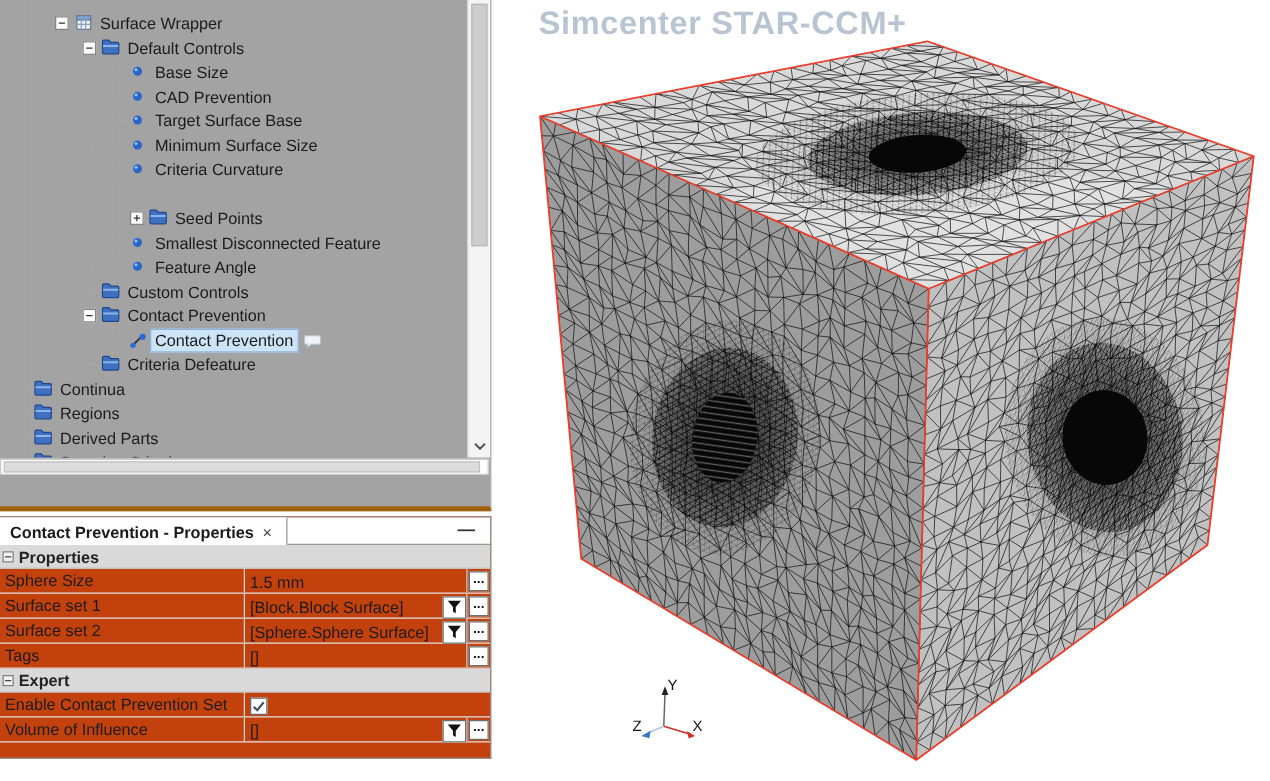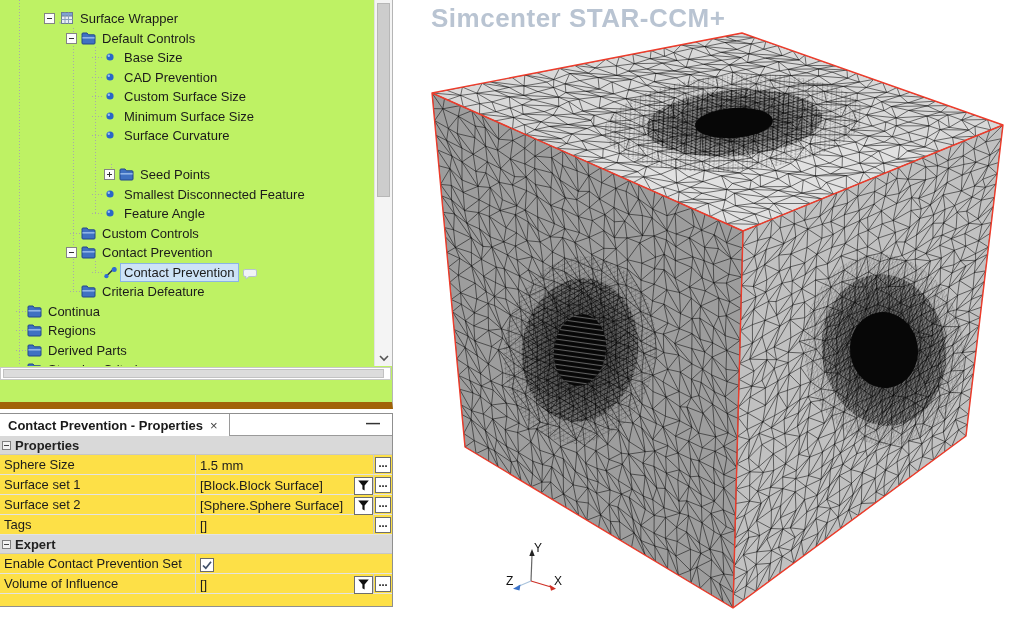--- a/index.html
+++ b/index.html
@@ -1,21 +1,21 @@
 <!DOCTYPE html>
 <html><head>
 <meta charset="utf-8">
 <style>
   html,body{margin:0;padding:0;width:1016px;height:625px;overflow:hidden;background:#fff;
     font-family:"Liberation Sans",sans-serif;-webkit-font-smoothing:antialiased;}
   *{box-sizing:border-box;}
 
   
-  .tree-panel{position:absolute;left:0;top:0;width:393px;height:409px;background:#bef264;
-    border-right:1px solid #b5b5b5;border-bottom:7px solid #a16207;}
+  .tree-panel{position:absolute;left:0;top:0;width:393px;height:409px;background:#a3a3a3;
+    border-right:1px solid #b5b5b5;border-bottom:4px solid #a16207;}
   .tree-view{position:absolute;left:0;top:0;width:374px;height:366px;overflow:hidden;}
   .guide{position:absolute;width:1px;
     background-image:repeating-linear-gradient(to bottom,#a9a9a9 0 1px,transparent 1px 3px);}
   .tree-row{position:absolute;left:0;height:20px;width:100%;white-space:nowrap;}
   .stub{position:absolute;top:10px;height:1px;
     background-image:repeating-linear-gradient(to right,#a9a9a9 0 1px,transparent 1px 3px);}
   .expander{position:absolute;top:5px;width:11px;height:11px;background:#fdfdfd;
     border:1px solid #848484;}
   .expander i{position:absolute;left:2px;right:2px;top:4px;height:1px;background:#333;}
   .expander.plus b{position:absolute;top:2px;bottom:2px;left:4px;width:1px;background:#333;}
@@ -31,21 +31,21 @@
   .vthumb{position:absolute;left:2px;top:3px;width:13px;height:194px;background:#cdcdcd;
     border:1px solid #b7b7b7;}
   .vchevron{position:absolute;left:3px;top:350px;width:12px;height:12px;color:#555;}
   
   .hscroll{position:absolute;left:0;top:367px;width:391px;height:13px;background:#fff;
     border:1px solid #c9c9c9;}
   .hthumb{position:absolute;left:2px;top:1px;width:381px;height:9px;background:#dcdcdc;
     border:1px solid #c2c2c2;}
 
   
-  .props-panel{position:absolute;left:0;top:413px;width:393px;height:194px;background:#fde047;
+  .props-panel{position:absolute;left:0;top:413px;width:393px;height:194px;background:#c2410c;
     border:1px solid #8f8f8f;border-left:none;}
   .props-header{position:relative;height:22px;border-bottom:1px solid #9a9a9a;background:#fff;}
   .props-tab{position:absolute;left:0;top:0;width:230px;height:22px;background:#fff;
     border-right:1px solid #9a9a9a;display:flex;align-items:center;padding:0 8px;}
   .props-tab .title{font-size:13px;font-weight:bold;color:#1a1a1a;white-space:nowrap;}
   .props-tab .close{margin-left:7px;font-size:13px;color:#444;line-height:13px;cursor:default;}
   .minimize{position:absolute;right:12px;top:1px;font-size:14px;font-weight:bold;color:#333;}
   .section-band{height:19px;background:#d9d9d9;border-bottom:1px solid #c6c6c6;
     display:flex;align-items:center;padding-left:2px;}
   .collapse-box{width:9px;height:9px;border:1px solid #7e7e7e;background:#f2f2f2;position:relative;margin-right:4px;}
@@ -117,37 +117,37 @@
             <circle cx="5.8" cy="5.8" r="1.2" fill="#9cc2f2"></circle>
           </svg></span>
         <span class="t-label" style="left:120px">CAD Prevention</span>
       </div>
       <div class="tree-row" style="top:86px">
         <div class="stub" style="left:92px;width:10px"></div>
         <span class="t-icon" style="left:103px"><svg width="15" height="14" viewBox="0 0 15 14">
             <circle cx="7" cy="7" r="3.6" fill="#2a66c9"></circle>
             <circle cx="5.8" cy="5.8" r="1.2" fill="#9cc2f2"></circle>
           </svg></span>
-        <span class="t-label" style="left:120px">Custom Surface Size</span>
+        <span class="t-label" style="left:120px">Target Surface Base</span>
       </div>
       <div class="tree-row" style="top:105.5px">
         <div class="stub" style="left:92px;width:10px"></div>
         <span class="t-icon" style="left:103px"><svg width="15" height="14" viewBox="0 0 15 14">
             <circle cx="7" cy="7" r="3.6" fill="#2a66c9"></circle>
             <circle cx="5.8" cy="5.8" r="1.2" fill="#9cc2f2"></circle>
           </svg></span>
         <span class="t-label" style="left:120px">Minimum Surface Size</span>
       </div>
       <div class="tree-row" style="top:125px">
         <div class="stub" style="left:92px;width:10px"></div>
         <span class="t-icon" style="left:103px"><svg width="15" height="14" viewBox="0 0 15 14">
             <circle cx="7" cy="7" r="3.6" fill="#2a66c9"></circle>
             <circle cx="5.8" cy="5.8" r="1.2" fill="#9cc2f2"></circle>
           </svg></span>
-        <span class="t-label" style="left:120px">Surface Curvature</span>
+        <span class="t-label" style="left:120px">Criteria Curvature</span>
       </div>
       <div class="tree-row" style="top:164px">
         <div class="expander plus" style="left:104px">
           <i></i>
           <b></b>
         </div>
         <span class="t-icon" style="left:119px"><svg width="15" height="13" viewBox="0 0 15 13">
             <path d="M1 3.5 V2 a1 1 0 0 1 1-1 h4 l1.5 1.8 H13 a1 1 0 0 1 1 1 V11 a1 1 0 0 1 -1 1 H2 a1 1 0 0 1 -1-1 Z" fill="#3f71c2" stroke="#23478c"></path>
             <path d="M1.4 5h12.2v1.6H1.4z" fill="#8fb4e6"></path>
           </svg></span>

